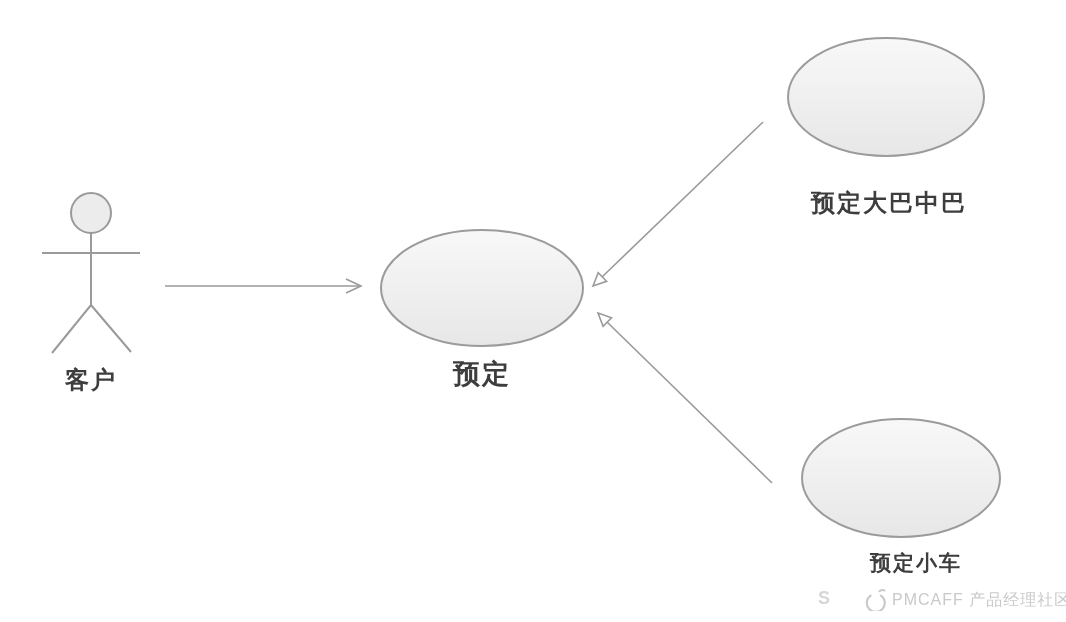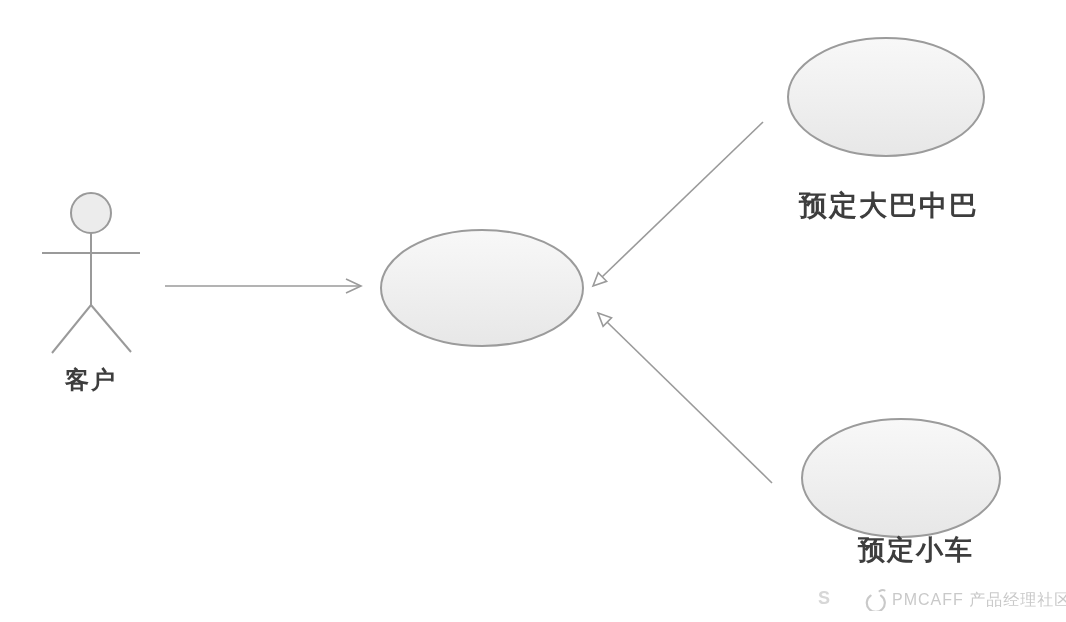--- a/index.html
+++ b/index.html
@@ -23,22 +23,22 @@
   .shape-label {
     position: absolute;
     color: #3d3d3d;
     font-weight: 600;
     text-align: center;
     letter-spacing: 2px;
     white-space: nowrap;
   }
   .label-actor      { left: 31px;  top: 364px; width: 120px; font-size: 24px; }
   .label-center     { left: 402px; top: 356px; width: 160px; font-size: 27px; }
-  .label-topright   { left: 759px; top: 187px; width: 260px; font-size: 28px; }
-  .label-bottomright{ left: 786px; top: 532px; width: 260px; font-size: 27px; }
+  .label-topright   { left: 759px; top: 187px; width: 260px; font-size: 24px; }
+  .label-bottomright{ left: 786px; top: 549px; width: 260px; font-size: 21px; }
 
   .watermark {
     position: absolute;
     left: 812px;
     top: 586px;
     width: 250px;
     height: 26px;
     color: #c9c9c9;
   }
   .watermark-stray {
@@ -99,20 +99,21 @@
       <line x1="772" y1="483" x2="607" y2="322" fill="none"></line>
       <polygon points="598,313 611.5,317.8 603.1,326.4" fill="#ffffff"></polygon>
     </g>
 
     <ellipse cx="482" cy="288" rx="101" ry="58" fill="url(#ellipseFill)" stroke="#9b9b9b" stroke-width="2"></ellipse>
     <ellipse cx="886" cy="97" rx="98" ry="59" fill="url(#ellipseFill)" stroke="#9b9b9b" stroke-width="2"></ellipse>
     <ellipse cx="901" cy="478" rx="99" ry="59" fill="url(#ellipseFill)" stroke="#9b9b9b" stroke-width="2"></ellipse>
   </svg>
 
   <div class="shape-label label-actor">客户</div>
+  <div class="shape-label label-center">预定</div>
   <div class="shape-label label-topright">预定大巴中巴</div>
   <div class="shape-label label-bottomright">预定小车</div>
 
   <div class="watermark">
     <span class="watermark-stray">S</span>
     <svg class="watermark-logo" width="24" height="24" viewBox="0 0 24 24">
       <path d="M 17.8 4.3 A 10 10 0 1 1 6.2 4.3" transform="translate(0,4.7) scale(0.9)" fill="none" stroke="#c9c9c9" stroke-width="2.4" stroke-linecap="round"></path>
       <path d="M 14.5 4.2 Q 17.5 2.2 19.5 3.4" fill="none" stroke="#c9c9c9" stroke-width="2" stroke-linecap="round"></path>
     </svg>
     <span class="watermark-text">PMCAFF 产品经理社区</span>

